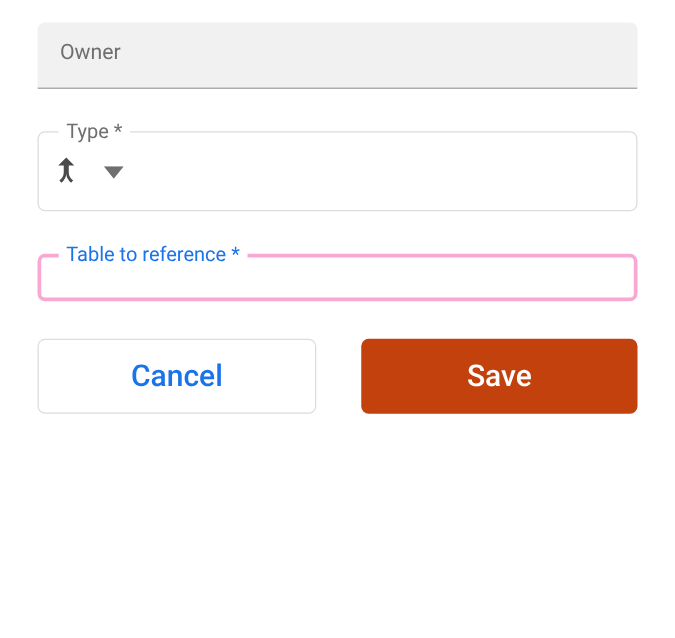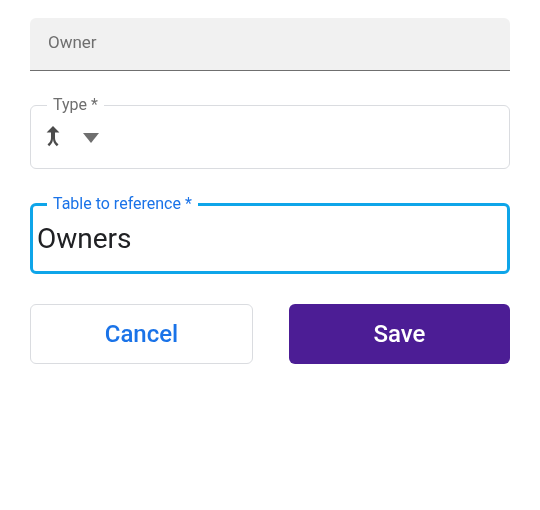--- a/index.html
+++ b/index.html
@@ -42,22 +42,22 @@
   .outlined .floating-label {
     position: absolute;
     top: -11px;
     left: 16px;
     background: #fff;
     padding: 0 6px;
     font-size: 16px;
     color: #6f6f6f;
   }
   .outlined.focused {
-    border: 3px solid #0ea5e9;
-    padding: 16px 16px 16px 4px;
+    border: 3px solid #f9a8d4;
+    padding: 16px 16px 16px 20px;
   }
   .outlined.focused .floating-label {
     color: #1a73e8;
     top: -12px;
     left: 14px;
   }
 
   .type-icon {
     width: 28px;
     display: flex;
@@ -94,21 +94,21 @@
     justify-content: center;
     cursor: pointer;
     user-select: none;
   }
   .btn-cancel {
     border: 1px solid #dadce0;
     color: #1a73e8;
     background: #fff;
   }
   .btn-save {
-    background: #4c1d95;
+    background: #c2410c;
     color: #fff;
     border: none;
   }
 </style>
 </head>
 <body>
 
 <div class="name-field">
   <div class="name-label">Owner</div>
 </div>
@@ -122,19 +122,18 @@
   </span>
   <span class="dropdown-caret">
     <svg viewBox="0 0 16 10">
         <path d="M0 0 L16 0 L8 10 Z"></path>
       </svg>
   </span>
 </div>
 
 <div class="outlined focused">
   <span class="floating-label">Table to reference *</span>
-  <span class="field-value">Owners</span>
 </div>
 
 <div class="button-row">
   <div class="btn btn-cancel">Cancel</div>
   <div class="btn btn-save">Save</div>
 </div>
 
 </body></html>

